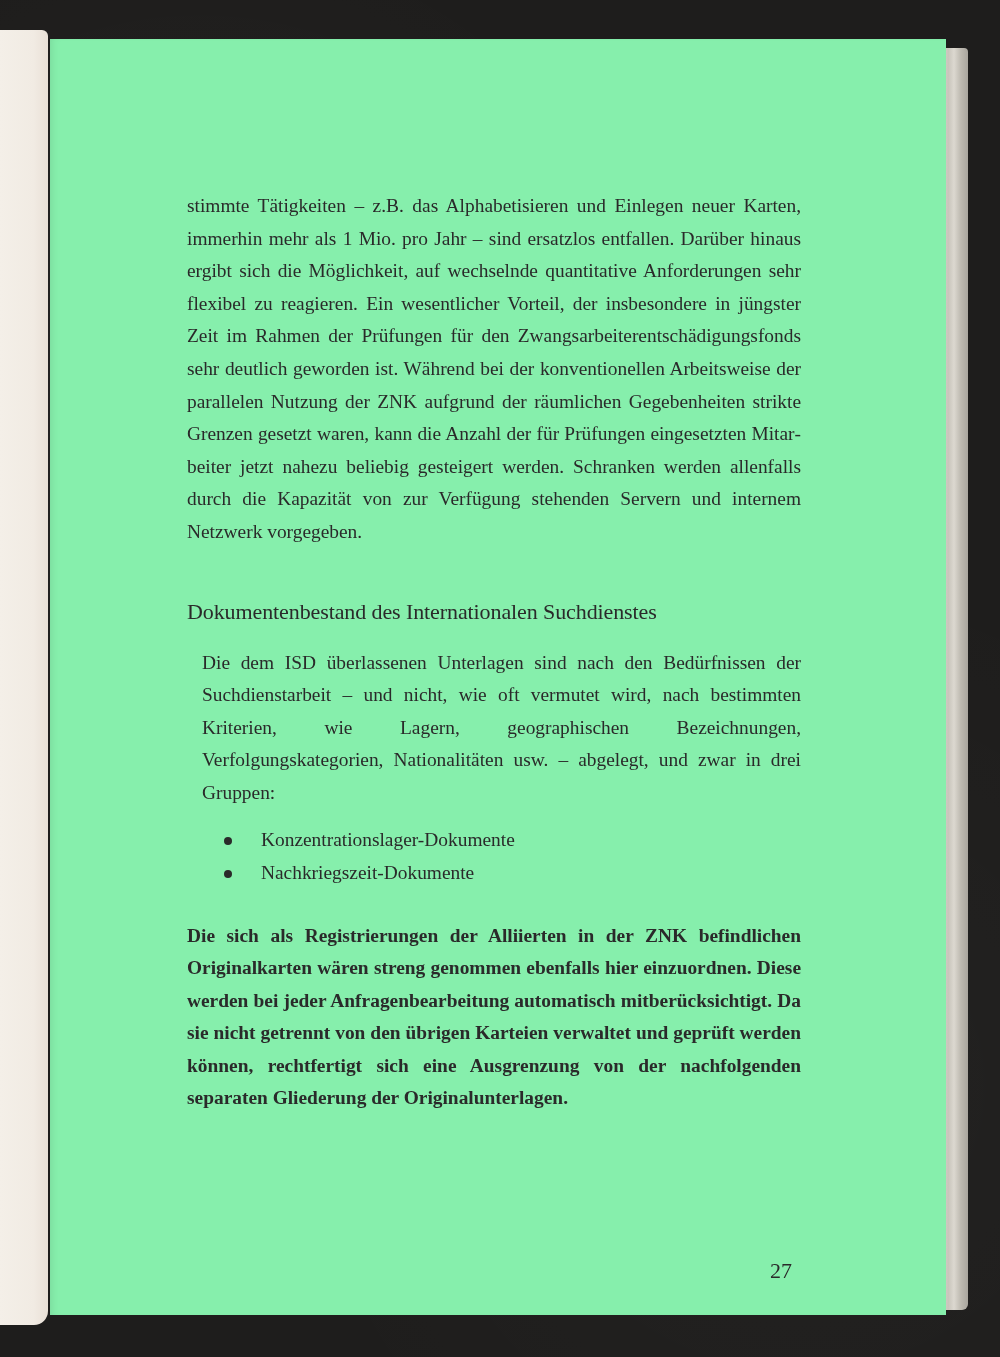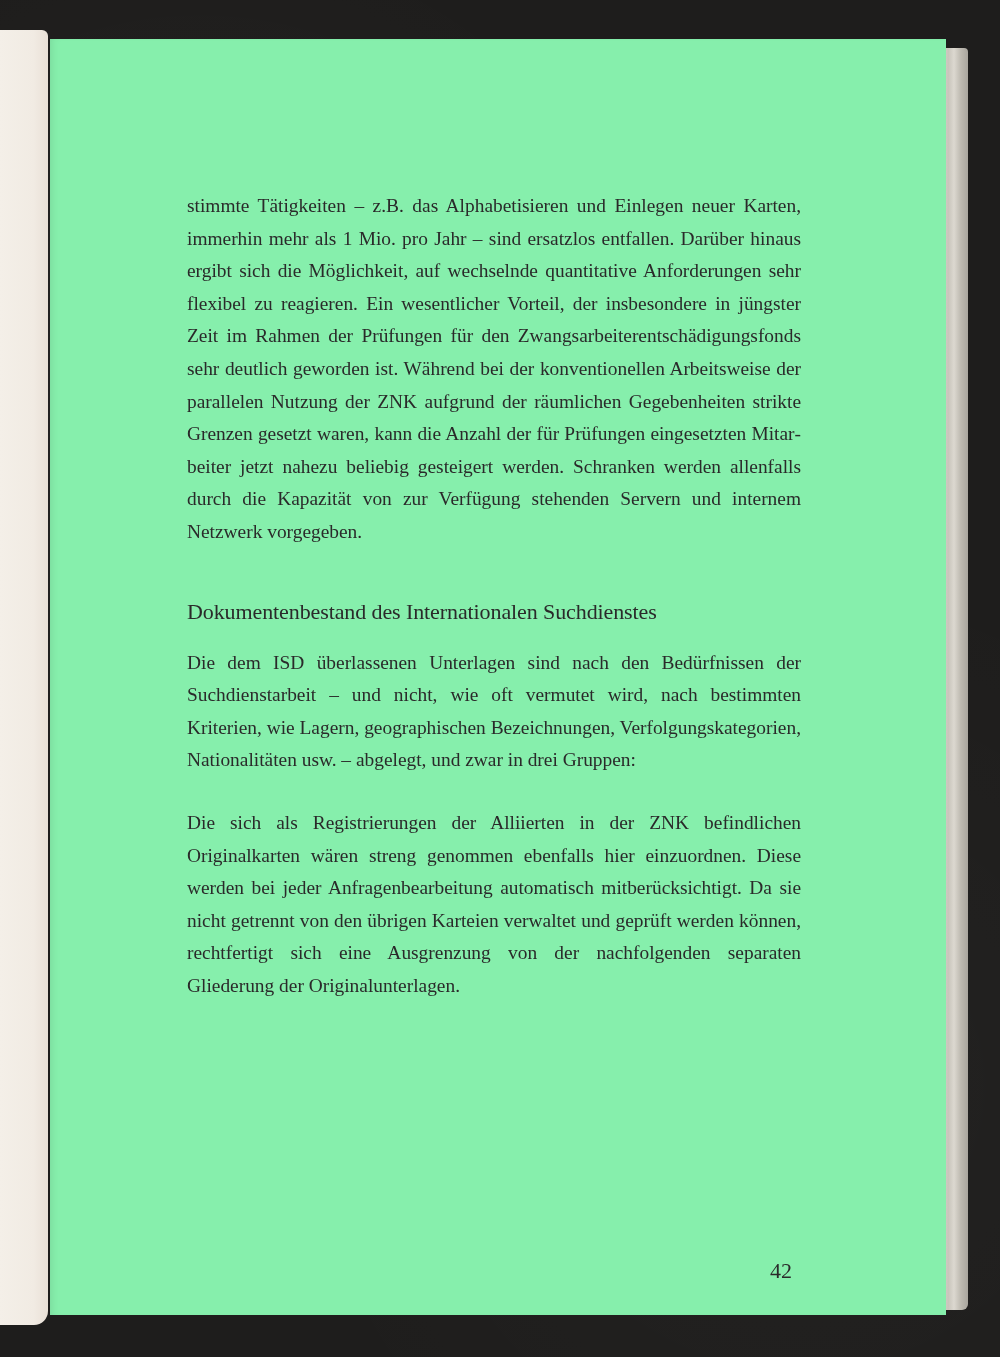--- a/index.html
+++ b/index.html
@@ -56,20 +56,21 @@
     .para {
       margin: 0;
       font-size: 19.4px;
       line-height: 32.6px;
       text-align: justify;
       text-align-last: left;
       hyphens: manual;
     }
     .para.indent {
       text-indent: 0;
+      margin-left: 15px;
     }
     .heading {
       margin: 48px 0 0 0;
       font-size: 22px;
       line-height: 30px;
       font-weight: normal;
       letter-spacing: -0.1px;
     }
     .heading + .para {
       margin-top: 20px;
@@ -89,20 +90,21 @@
       position: absolute;
       left: 37px;
       top: 14px;
       width: 8px;
       height: 8px;
       border-radius: 50%;
       background: #2a2a2a;
     }
     .para.after-list {
       margin-top: 30px;
+      font-weight: bold;
     }
     .page-number {
       position: absolute;
       left: 720px;
       top: 1218px;
       font-size: 22px;
       line-height: 28px;
       color: #2a2a2a;
     }
   </style>
@@ -114,19 +116,27 @@
 
 <div class="page">
   <div class="content">
     <p class="para">stimmte Tätigkeiten – z.B. das Alphabetisieren und Einlegen neuer Karten, immerhin mehr als 1 Mio. pro Jahr – sind ersatzlos entfallen. Darüber hinaus ergibt sich die Möglichkeit, auf wechselnde quantita­tive Anforderungen sehr flexibel zu reagieren. Ein wesentlicher Vor­teil, der insbesondere in jüngster Zeit im Rahmen der Prüfungen für den Zwangsarbeiterentschädigungsfonds sehr deutlich geworden ist. Während bei der konventionellen Arbeitsweise der parallelen Nutzung der ZNK aufgrund der räumlichen Gegebenheiten strikte Grenzen gesetzt waren, kann die Anzahl der für Prüfungen eingesetzten Mitar­beiter jetzt nahezu beliebig gesteigert werden. Schranken werden allenfalls durch die Kapazität von zur Verfügung stehenden Servern und internem Netzwerk vorgegeben.</p>
 
     <h2 class="heading">Dokumentenbestand des Internationalen Suchdienstes</h2>
 
     <p class="para indent">Die dem ISD überlassenen Unterlagen sind nach den Bedürfnissen der Suchdienstarbeit – und nicht, wie oft vermutet wird, nach be­stimmten Kriterien, wie Lagern, geographischen Bezeichnungen, Verfolgungskategorien, Nationalitäten usw. – abgelegt, und zwar in drei Gruppen:</p>
 
     <ul class="bullets">
+      <li>
+        <span class="bullet"></span>
+        <span>Konzentrationslager-Dokumente</span>
+      </li>
+      <li>
+        <span class="bullet"></span>
+        <span>Nachkriegszeit-Dokumente</span>
+      </li>
     </ul>
 
     <p class="para after-list">Die sich als Registrierungen der Alliierten in der ZNK befindlichen Originalkarten wären streng genommen ebenfalls hier einzuordnen. Diese werden bei jeder Anfragenbearbeitung automatisch mitberück­sichtigt. Da sie nicht getrennt von den übrigen Karteien verwaltet und geprüft werden können, rechtfertigt sich eine Ausgrenzung von der nachfolgenden separaten Gliederung der Originalunterlagen.</p>
   </div>
 
-  <div class="page-number">42</div>
+  <div class="page-number">27</div>
 </div>
 
 </body></html>

